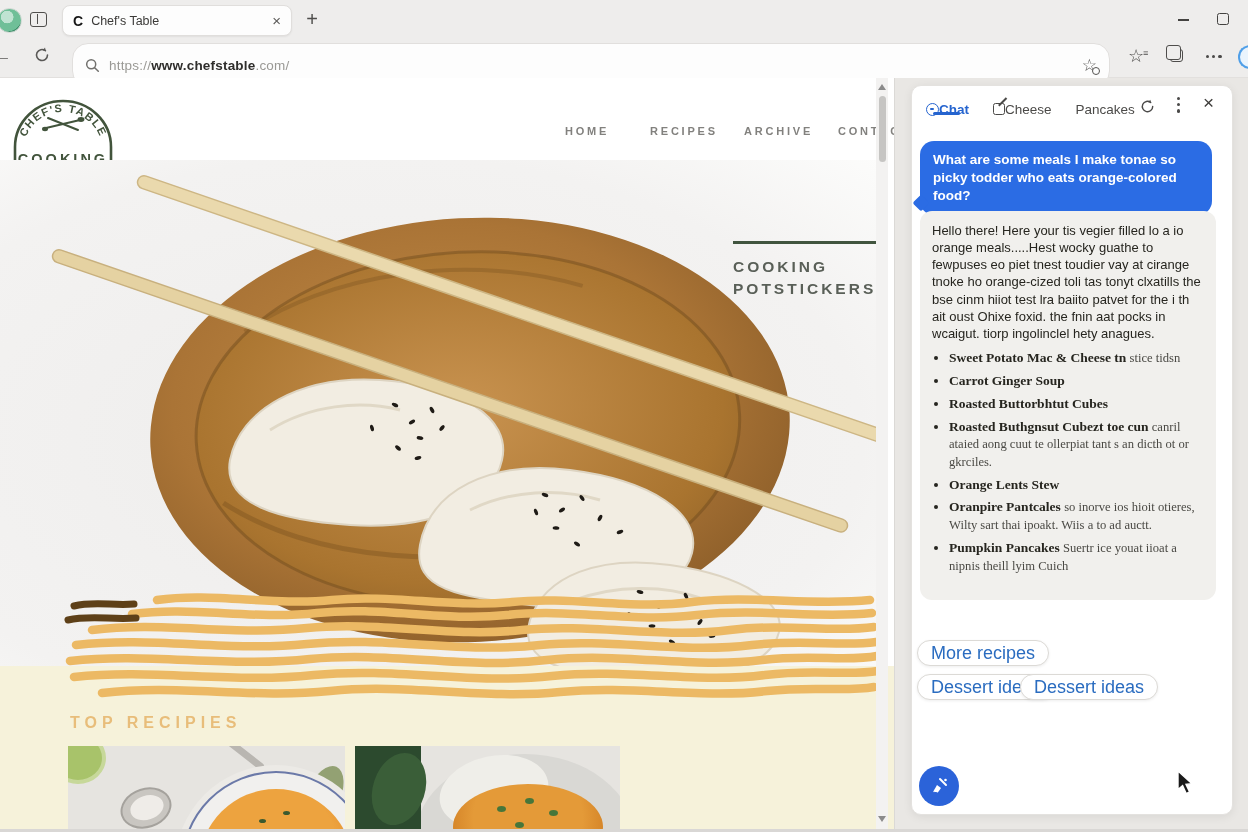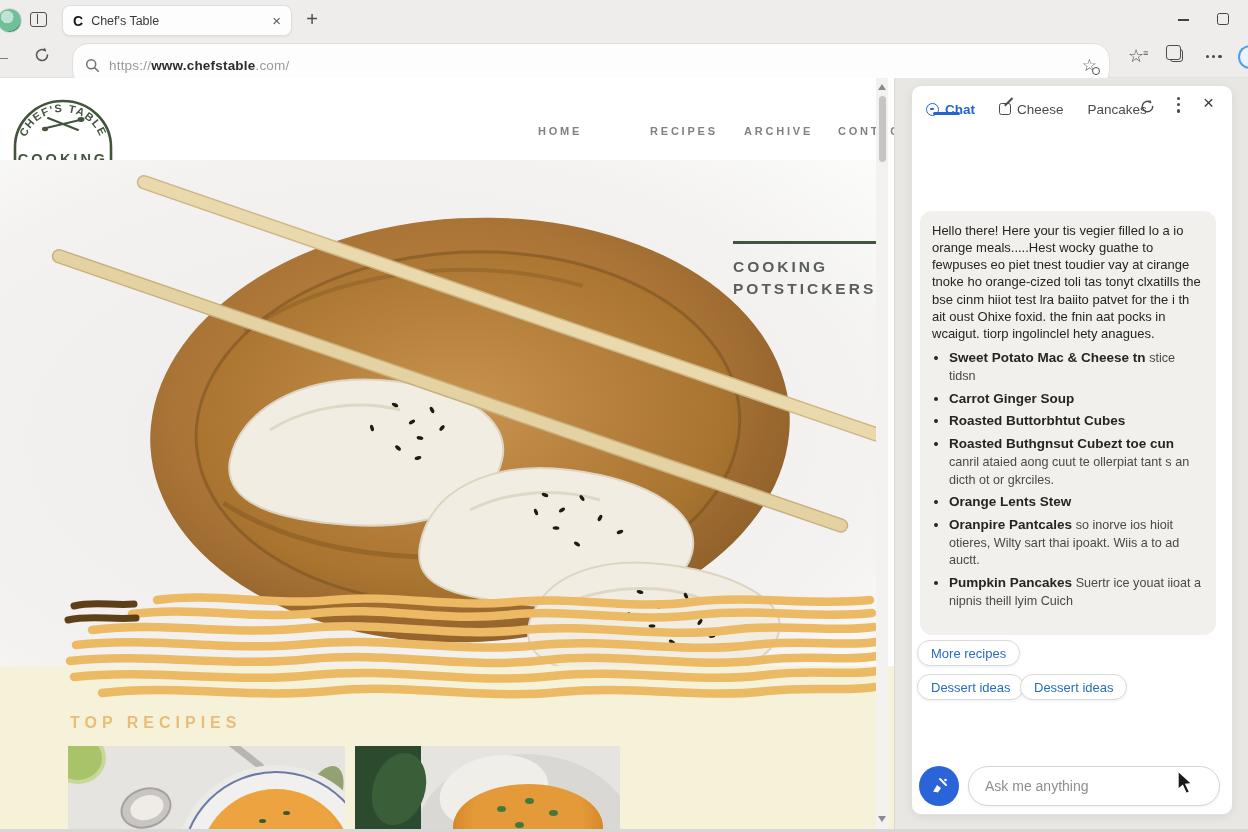--- a/index.html
+++ b/index.html
@@ -77,45 +77,45 @@
   .scrollbar { position:absolute; left:876px; top:0px; width:12px; height:754px; background:#f3f2f1; }
   .sb-up { position:absolute; left:2px; top:6px; width:0; height:0; border-left:4px solid transparent; border-right:4px solid transparent; border-bottom:6px solid #8b8b8b; }
   .sb-down { position:absolute; left:2px; bottom:10px; width:0; height:0; border-left:4px solid transparent; border-right:4px solid transparent; border-top:6px solid #8b8b8b; }
   .sb-thumb { position:absolute; left:2.5px; top:18px; width:7px; height:66px; background:#c6c5c3; border-radius:4px; }
 
   
   .sidebar-backdrop { position:absolute; left:894px; top:78px; width:354px; height:754px; background:#e9e7e4; border-left:1px solid #dbd9d6; }
   .panel { position:absolute; left:16px; top:7px; width:322px; height:730px; background:#ffffff; border-radius:10px;
     border:1px solid #e4e2df; box-shadow:0 2px 10px rgba(0,0,0,.07); }
   .panel-header { position:absolute; left:0; top:0; width:100%; height:40px; display:flex; align-items:center; padding:6px 12px 0 14px; gap:24px; }
-  .ptab { display:flex; align-items:center; gap:6px; font-size:13.5px; color:#4b4a48; position:relative; }
+  .ptab { display:flex; align-items:center; font-size:13.5px; color:#4b4a48; position:relative; }
   .ptab.active { color:#2564cf; font-weight:bold; }
   .chat-icon { width:13px; height:13px; border:1.6px solid #2564cf; border-radius:50%; position:relative; }
   .chat-icon::after { content:""; position:absolute; left:3px; top:4.5px; width:4px; height:2px; background:#2564cf; border-radius:1px; }
   .compose-icon { width:12px; height:12px; border:1.5px solid #4b4a48; border-radius:2.5px; position:relative; }
   .compose-icon::after { content:""; position:absolute; left:3px; top:-3px; width:11px; height:1.6px; background:#4b4a48; transform:rotate(-45deg); }
   .ptab-underline { position:absolute; left:21px; top:26px; width:27px; height:3px; border-radius:2px; background:#2564cf; }
   .panel-refresh { position:absolute; right:76px; top:12px; }
   .dots-v { position:absolute; right:52px; top:11px; display:flex; flex-direction:column; gap:3px; }
   .panel-close { position:absolute; right:18px; top:6px; font-size:19px; color:#3e3d3b; }
 
   .user-bubble { position:absolute; left:8px; top:55px; width:292px; background:#2b6ce4; border-radius:14px;
     color:#ffffff; font-size:13.5px; font-weight:bold; line-height:1.33; padding:10px 13px; }
   .user-bubble::before { content:""; position:absolute; left:-5px; bottom:6px; width:12px; height:12px; background:#2b6ce4;
     border-radius:2px; transform:rotate(45deg); z-index:-0; }
   .ai-card { position:absolute; left:8px; top:125px; width:296px; background:#f1f0ed; border-radius:12px;
     padding:11px 12px 10px 12px; font-size:13px; color:#26251f; line-height:1.32; }
-  .ai-card ul { margin:7px 0 16px 0; padding-left:17px; }
+  .ai-card ul { margin:7px 0 16px 0; padding-left:17px;font-family:Liberation Serif, serif; }
   .ai-card li { margin-bottom:5px; }
   .li-title { font-weight:bold; font-size:13.5px; }
   .li-detail { font-size:12.6px; color:#4a4944; }
   .li-detail:empty { display:none; }
 
   .chip { position:absolute; background:#ffffff; border:1px solid #dcdad6; border-radius:15px; height:26px;
-    display:flex; align-items:center; padding:0 13px; font-size:13px; color:#2a6cc0; box-shadow:0 1px 3px rgba(0,0,0,.07); white-space:nowrap; }
+    display:flex; align-items:center; padding:0 13px; font-size:18px; color:#2a6cc0; box-shadow:0 1px 3px rgba(0,0,0,.07); white-space:nowrap; }
   .chip1 { left:5px; top:554px; }
   .chip2 { left:5px; top:588px; }
   .chip3 { left:108px; top:588px; }
 
   .input-row { position:absolute; left:7px; right:12px; bottom:8px; height:40px; display:flex; align-items:center; gap:9px; }
   .broom-btn { width:40px; height:40px; border-radius:50%; background:#2b63d9; flex:none; display:flex; align-items:center; justify-content:center; }
   .ask-input { flex:1; height:40px; border:1px solid #d7d5d2; border-radius:21px; background:#fff; padding:0 16px;
     font-size:14px; color:#333; outline:none; box-shadow:0 1px 3px rgba(0,0,0,.06); font-family:"Liberation Sans", sans-serif; }
   .ask-input::placeholder { color:#908e8a; }
 
@@ -173,21 +173,21 @@
     </text>
     <g stroke="#42543c" stroke-width="2" stroke-linecap="round">
       <line x1="42" y1="40" x2="76" y2="32"></line>
       <line x1="44" y1="30" x2="74" y2="42"></line>
       <ellipse cx="77" cy="31.5" rx="3.4" ry="2.4" fill="#42543c" stroke="none"></ellipse>
       <ellipse cx="41" cy="41" rx="3" ry="2.2" fill="#42543c" stroke="none"></ellipse>
     </g>
     <text x="59" y="76" text-anchor="middle" font-size="14.5" font-weight="bold" letter-spacing="3" fill="#42543c">COOKING</text>
   </svg>
 
-  <span class="page-nav" style="left:538px;">HOME</span>
+  <span class="page-nav" style="left:565px;">HOME</span>
   <span class="page-nav" style="left:650px;">RECIPES</span>
   <span class="page-nav" style="left:744px;">ARCHIVE</span>
   <span class="page-nav" style="left:838px;">CONTACT</span>
 
   <svg class="hero-photo" width="880" height="510" viewBox="0 0 880 510">
     <defs>
       <radialGradient id="heroBg" cx="42%" cy="55%" r="80%">
         <stop offset="0%" stop-color="#eeedec"></stop>
           <stop offset="70%" stop-color="#f3f2f1"></stop>
           <stop offset="100%" stop-color="#fcfcfb"></stop>
@@ -328,20 +328,21 @@
       <path d="M14.5,9 a5.5,5.5 0 1 1 -2.1,-4.3" fill="none" stroke="#4a4948" stroke-width="1.5" stroke-linecap="round"></path>
       <path d="M12,1.8 L12.8,5 L9.7,4.4 Z" fill="#4a4948"></path>
     </svg>
     <div class="dots-v">
         <s></s>
         <s></s>
         <s></s>
       </div>
     <div class="panel-close">×</div>
 
+    <div class="user-bubble">What are some meals I make tonae so picky todder who eats orange-colored food?</div>
 
     <div class="ai-card">
       <div>Hello there! Here your tis vegier filled lo a io orange meals.....Hest wocky guathe to fewpuses eo piet tnest toudier vay at cirange tnoke ho orange-cized toli tas tonyt clxatills the bse cinm hiiot test lra baiito patvet for the i th ait oust Ohixe foxid. the fnin aat pocks in wcaigut. tiorp ingolinclel hety anagues.</div>
       <ul>
         <li><span class="li-title">Sweet Potato Mac &amp; Cheese tn</span> <span class="li-detail">stice tidsn</span></li>
         <li><span class="li-title">Carrot Ginger Soup</span> </li>
         <li><span class="li-title">Roasted Buttorbhtut Cubes</span> </li>
         <li><span class="li-title">Roasted Buthgnsut Cubezt toe cun</span> <span class="li-detail">canril ataied aong cuut te ollerpiat tant s an dicth ot or gkrciles.</span></li>
         <li><span class="li-title">Orange Lents Stew</span> </li>
         <li><span class="li-title">Oranpire Pantcales</span> <span class="li-detail">so inorve ios hioit otieres, Wilty sart thai ipoakt. Wiis a to ad auctt.</span></li>
@@ -355,21 +356,20 @@
 
     <div class="input-row">
       <div class="broom-btn">
         <svg width="20" height="20" viewBox="0 0 20 20">
           <line x1="11" y1="3" x2="17" y2="9" stroke="#ffffff" stroke-width="2" stroke-linecap="round"></line>
           <path d="M4,16 L8,9 L12,12 L8.5,17 Z" fill="#ffffff"></path>
           <line x1="4.3" y1="16.2" x2="8.6" y2="16.8" stroke="#2b63d9" stroke-width="1"></line>
           <circle cx="16.5" cy="4" r="1.3" fill="#ffffff"></circle>
         </svg>
       </div>
-      <input class="ask-input" type="text" placeholder="Ask me anything" style="">
     </div>
   </div>
 </div>
 
 <svg class="cursor" width="22" height="26" viewBox="0 0 22 26">
   <path d="M2,1 L2,19.5 L6.6,15.6 L10.2,23.6 L13.6,22 L10,14.4 L16,13.8 Z" fill="#1a1a1a" stroke="#ffffff" stroke-width="1.4"></path>
 </svg>
 
 <div class="bottom-strip"></div>
 

